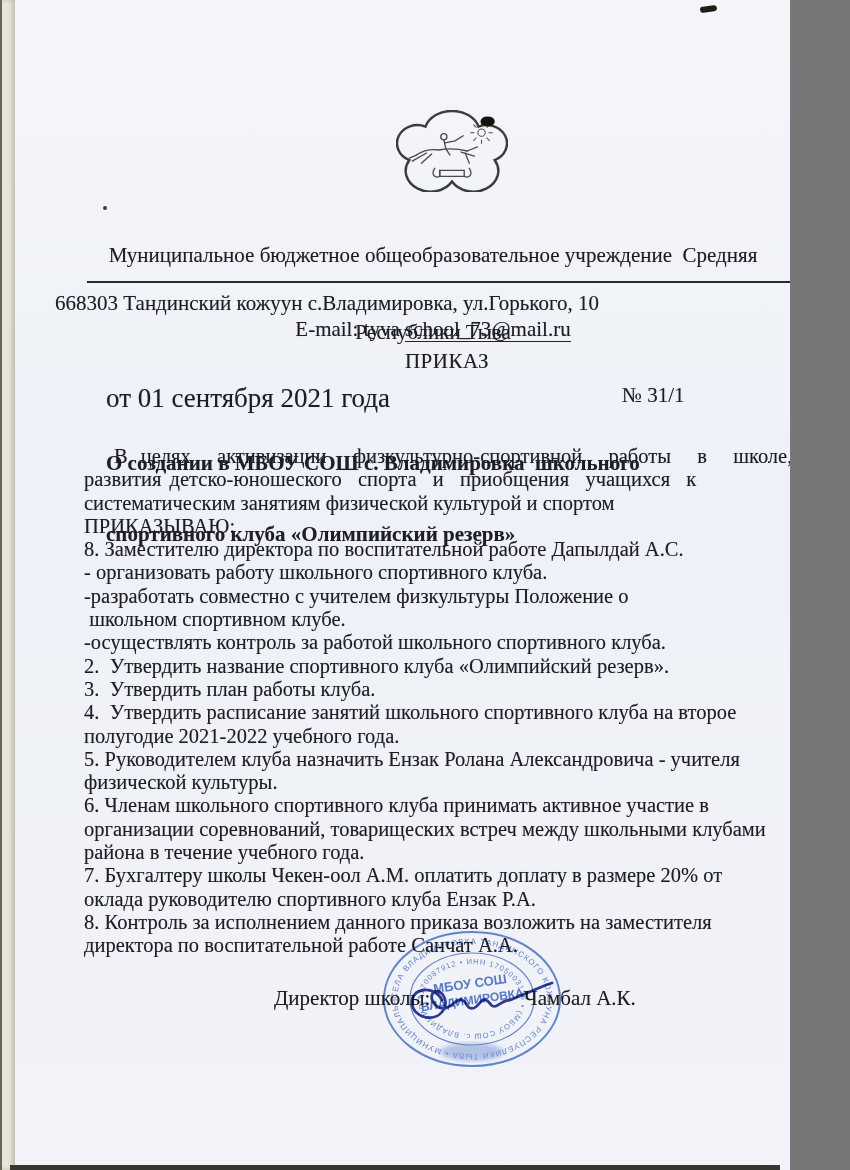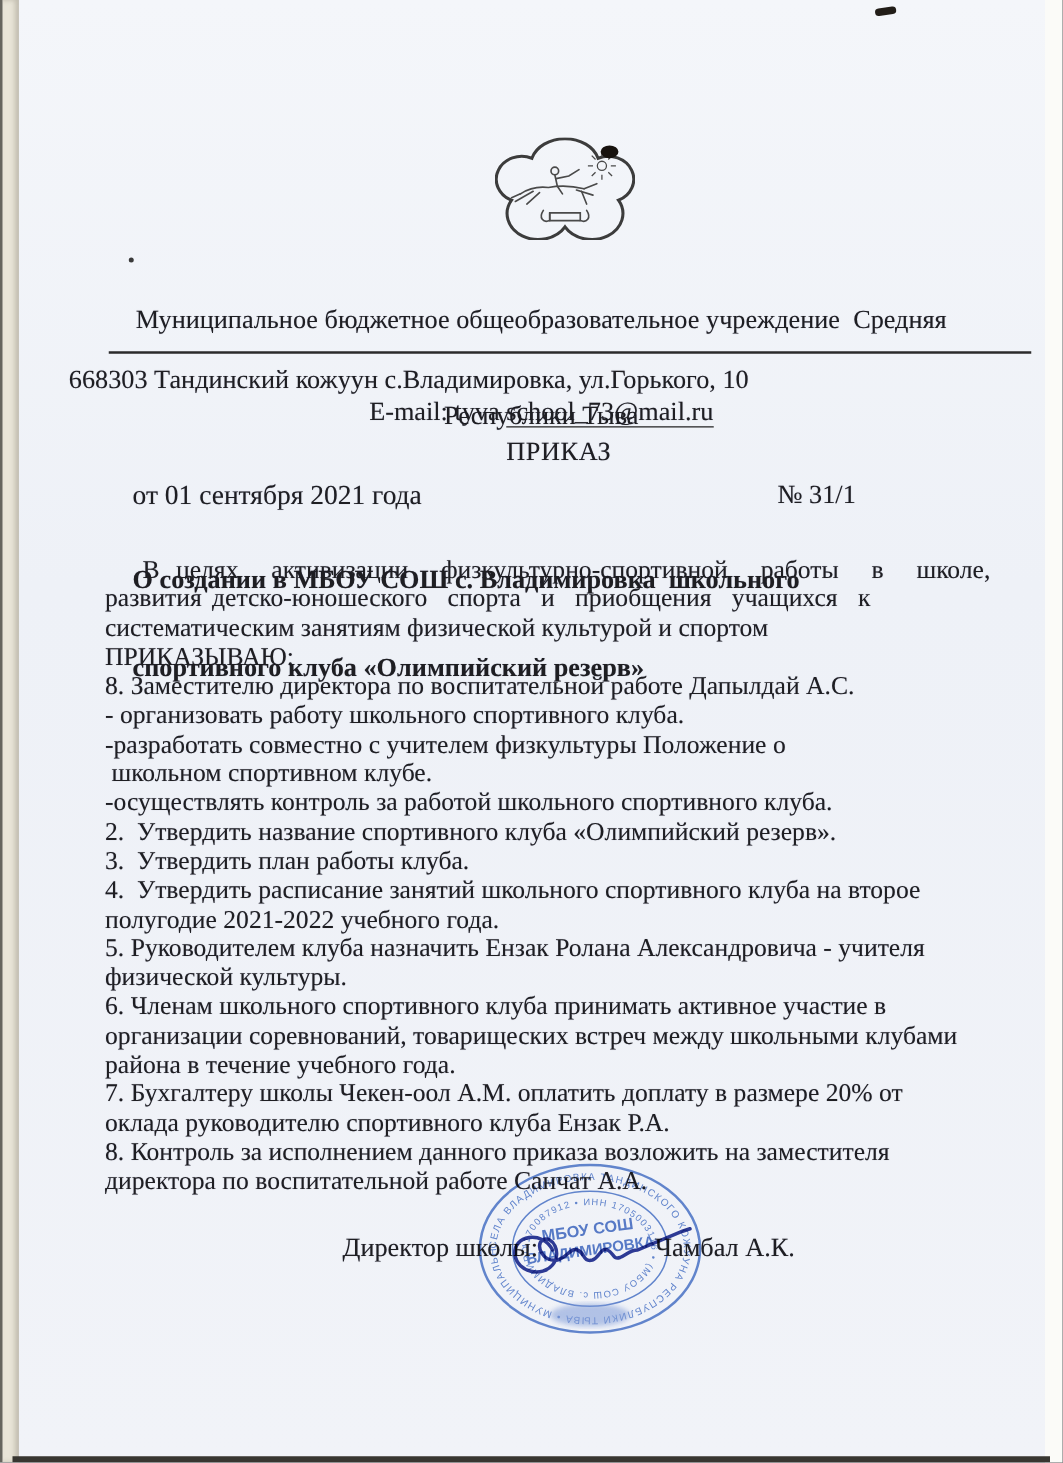--- a/index.html
+++ b/index.html
@@ -1,37 +1,37 @@
 <!DOCTYPE html>
 <html><head>
 <meta charset="utf-8">
 <style>
   html,body{margin:0;padding:0;background:#777;}
   #page{
-    position:relative;width:850px;height:1170px;overflow:hidden;
+    position:relative;width:790px;height:1170px;overflow:hidden;
     background:linear-gradient(180deg,#f4f6fa 0%,#eef1f7 40%,#f1f3f8 100%);
     font-family:"Liberation Serif","DejaVu Serif",serif;
     color:#1e1e22;
   }
   .txt{position:absolute;text-shadow:0 0 .7px rgba(35,35,75,.4);}
   
   .edge-left{position:absolute;left:0;top:0;width:13px;height:1170px;background:#e9e5d8;border-left:2px solid #66655e;box-shadow:inset -3px 0 4px rgba(120,115,100,.35);}
   .edge-right{position:absolute;left:836px;top:0;width:14px;height:1170px;background:#fbfbf8;}
   .edge-bottom{position:absolute;left:10px;right:10px;bottom:0;height:5px;background:#383631;}
   .mark-tr{position:absolute;left:700px;top:6px;width:17px;height:6px;background:#221d18;border-radius:3px;transform:rotate(-8deg);}
   .dot-left{position:absolute;left:103px;top:206px;width:4px;height:4px;background:#3a3a3a;border-radius:50%;}
   
   .emblem{position:absolute;left:396px;top:110px;}
   .org{left:55px;top:192px;width:756px;text-align:center;font-size:21px;line-height:25.5px;white-space:pre-wrap;}
   .hr{position:absolute;left:87px;top:281px;width:738px;height:2px;background:#2b2b2b;}
   .address{left:55px;top:291px;width:756px;font-size:21px;}
   .email{left:55px;top:317px;width:756px;text-align:center;font-size:21px;}
   .email .u{border-bottom:1.5px solid #222;}
   .doc-title{left:55px;top:349px;width:784px;text-align:center;font-size:21px;letter-spacing:.5px;}
-  .date{left:106px;top:383px;font-size:22px;}
+  .date{left:106px;top:383px;font-size:27px;}
   .number{left:622px;top:383px;font-size:21px;}
   .subject{left:106px;top:404px;width:640px;font-weight:bold;font-size:21px;line-height:23.8px;white-space:pre-wrap;}
   
   .body{left:84px;top:445px;width:724px;font-size:20.5px;line-height:23.3px;}
   .body .line{white-space:pre-wrap;}
   .ind{padding-left:30px;}
   .js8{word-spacing:8px;}
   .js3{word-spacing:3px;}
   
   .sig-role{left:274px;top:986px;font-size:21px;text-align:center;}

